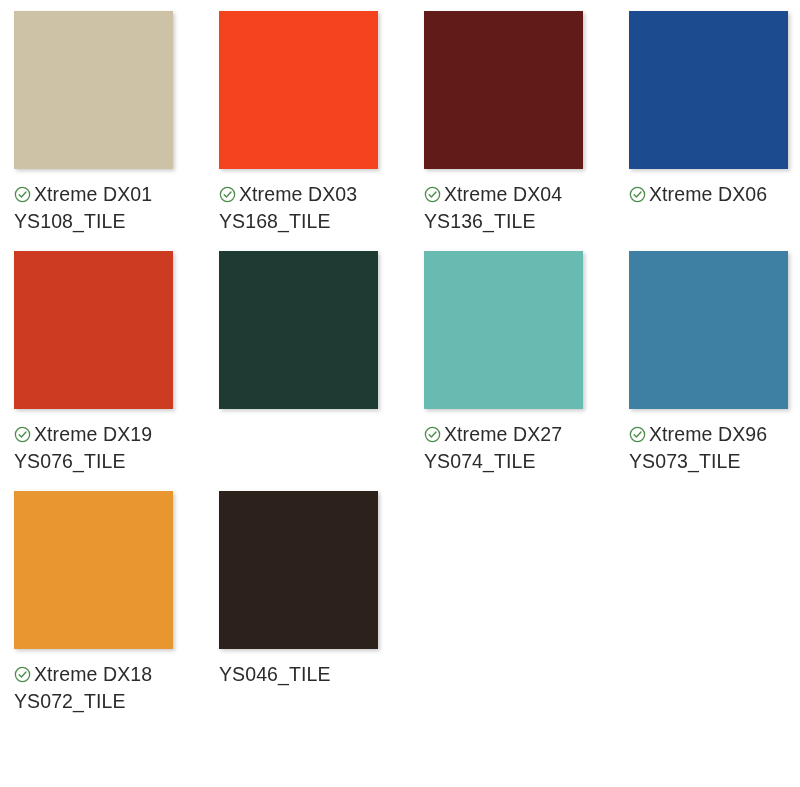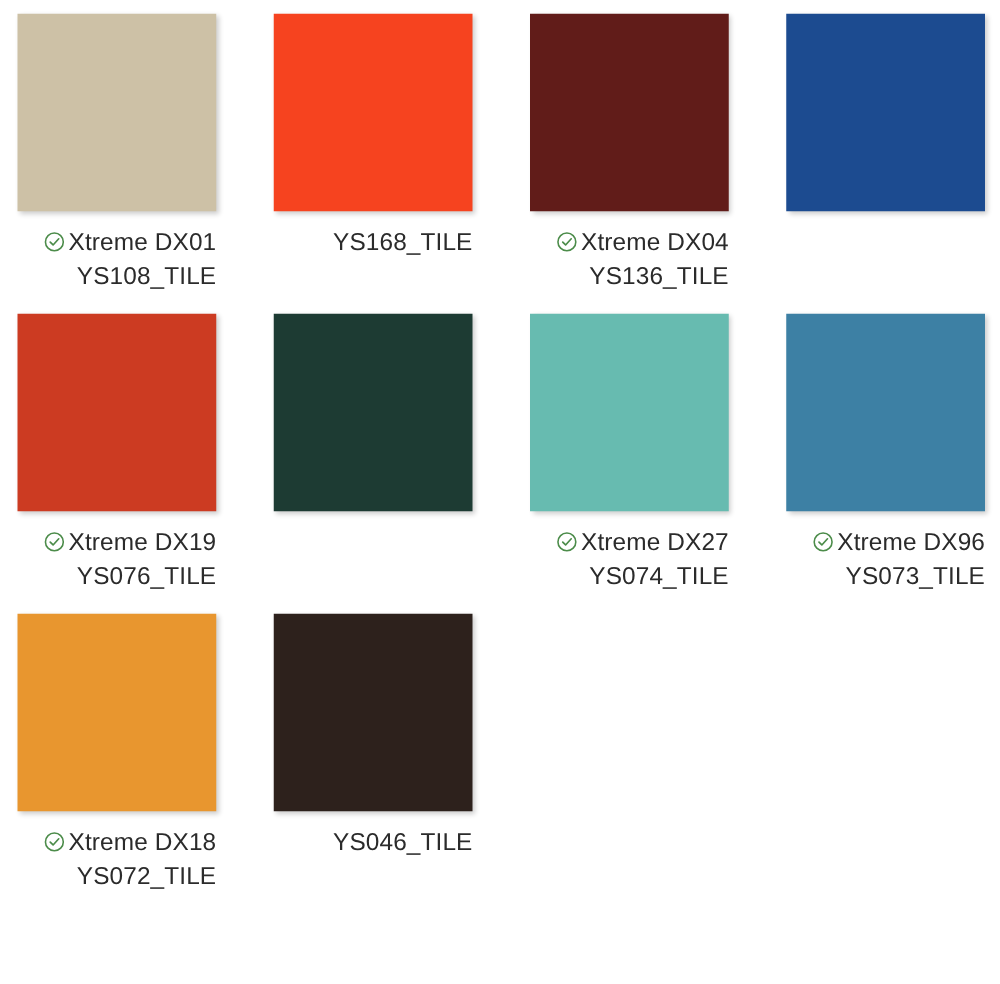--- a/index.html
+++ b/index.html
@@ -36,21 +36,21 @@
   .swatch-chip {
     width: 159px;
     height: 158px;
     box-shadow: 2px 2px 4px rgba(0, 0, 0, 0.20);
     flex: 0 0 auto;
   }
 
   .swatch-caption {
     width: 159px;
     margin-top: 12px;
-    text-align: right;
+    text-align: left;
     color: #2b2b2b;
     font-size: 19.5px;
     line-height: 27px;
     letter-spacing: 0.1px;
   }
 
   .caption-line1 {
     display: block;
     white-space: nowrap;
   }
@@ -86,40 +86,56 @@
             <path d="M6.1 10.2 L8.8 12.9 L14.1 7.1" fill="none" stroke="#4c8c4a" stroke-width="1.6" stroke-linecap="round" stroke-linejoin="round"></path>
           </svg>
         </span><span class="caption-name">Xtreme DX01</span>
       </span>
       <span class="caption-code">YS108_TILE</span>
     </div>
   </div>
     <div class="swatch-card">
     <div class="swatch-chip" title="#f6431f" style="background-color: rgb(246, 67, 31);"></div>
     <div class="swatch-caption">
+      <span class="caption-line1">
+        <span class="check-icon">
+          <svg viewBox="0 0 20 20" width="17" height="17" aria-hidden="true">
+            <circle cx="10" cy="10" r="8.4" fill="none" stroke="#4c8c4a" stroke-width="1.5"></circle>
+            <path d="M6.1 10.2 L8.8 12.9 L14.1 7.1" fill="none" stroke="#4c8c4a" stroke-width="1.6" stroke-linecap="round" stroke-linejoin="round"></path>
+          </svg>
+        </span><span class="caption-name">Xtreme DX03</span>
+      </span>
       <span class="caption-code">YS168_TILE</span>
     </div>
   </div>
     <div class="swatch-card">
     <div class="swatch-chip" title="#611c19" style="background-color: rgb(97, 28, 25);"></div>
     <div class="swatch-caption">
       <span class="caption-line1">
         <span class="check-icon">
           <svg viewBox="0 0 20 20" width="17" height="17" aria-hidden="true">
             <circle cx="10" cy="10" r="8.4" fill="none" stroke="#4c8c4a" stroke-width="1.5"></circle>
             <path d="M6.1 10.2 L8.8 12.9 L14.1 7.1" fill="none" stroke="#4c8c4a" stroke-width="1.6" stroke-linecap="round" stroke-linejoin="round"></path>
           </svg>
         </span><span class="caption-name">Xtreme DX04</span>
       </span>
       <span class="caption-code">YS136_TILE</span>
     </div>
   </div>
     <div class="swatch-card">
     <div class="swatch-chip" title="#1c4b90" style="background-color: rgb(28, 75, 144);"></div>
     <div class="swatch-caption">
+      <span class="caption-line1">
+        <span class="check-icon">
+          <svg viewBox="0 0 20 20" width="17" height="17" aria-hidden="true">
+            <circle cx="10" cy="10" r="8.4" fill="none" stroke="#4c8c4a" stroke-width="1.5"></circle>
+            <path d="M6.1 10.2 L8.8 12.9 L14.1 7.1" fill="none" stroke="#4c8c4a" stroke-width="1.6" stroke-linecap="round" stroke-linejoin="round"></path>
+          </svg>
+        </span><span class="caption-name">Xtreme DX06</span>
+      </span>
     </div>
   </div>
     <div class="swatch-card">
     <div class="swatch-chip" title="#cc3b22" style="background-color: rgb(204, 59, 34);"></div>
     <div class="swatch-caption">
       <span class="caption-line1">
         <span class="check-icon">
           <svg viewBox="0 0 20 20" width="17" height="17" aria-hidden="true">
             <circle cx="10" cy="10" r="8.4" fill="none" stroke="#4c8c4a" stroke-width="1.5"></circle>
             <path d="M6.1 10.2 L8.8 12.9 L14.1 7.1" fill="none" stroke="#4c8c4a" stroke-width="1.6" stroke-linecap="round" stroke-linejoin="round"></path>

